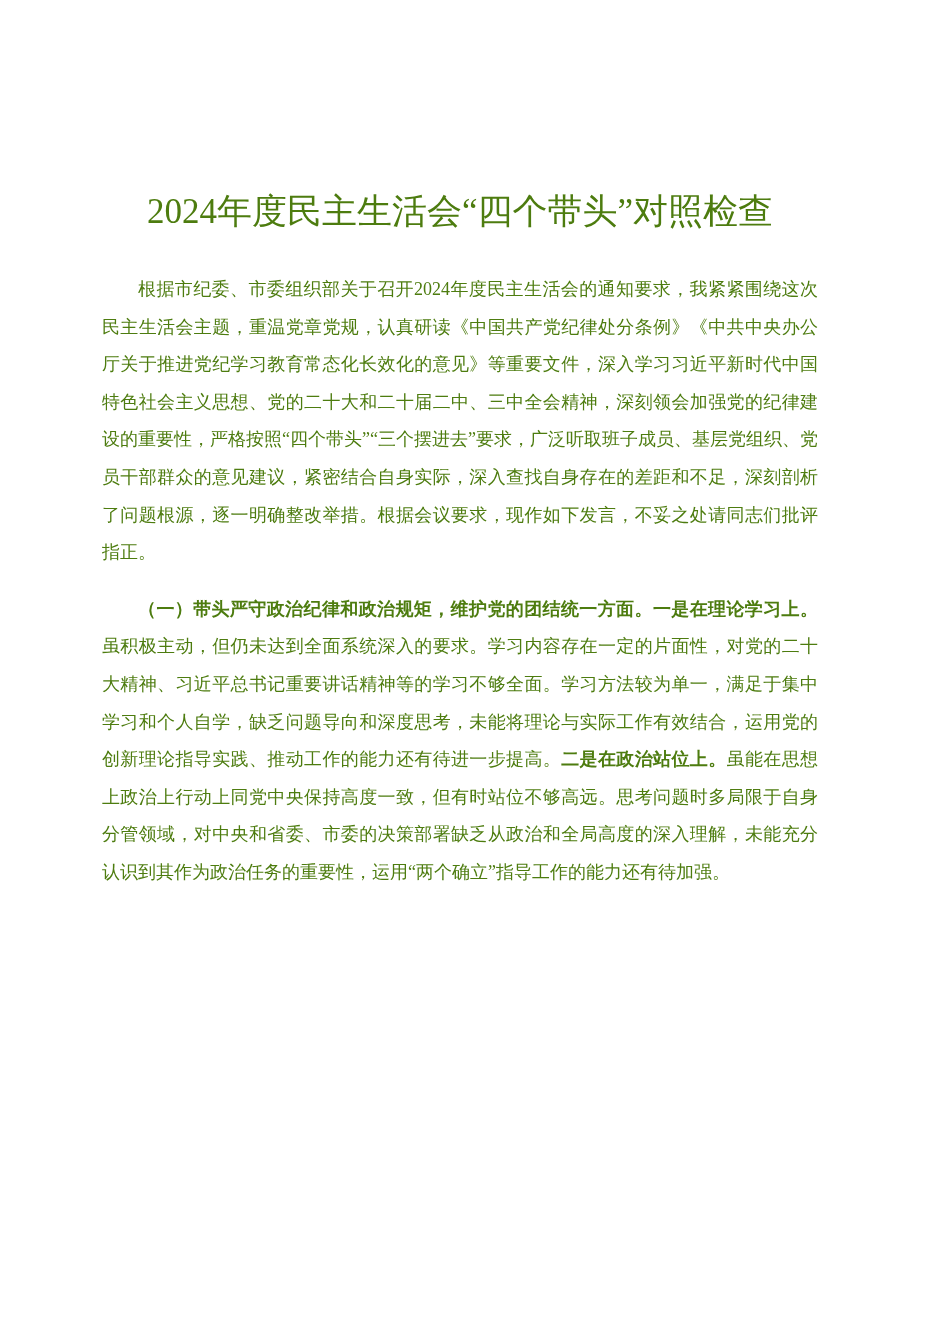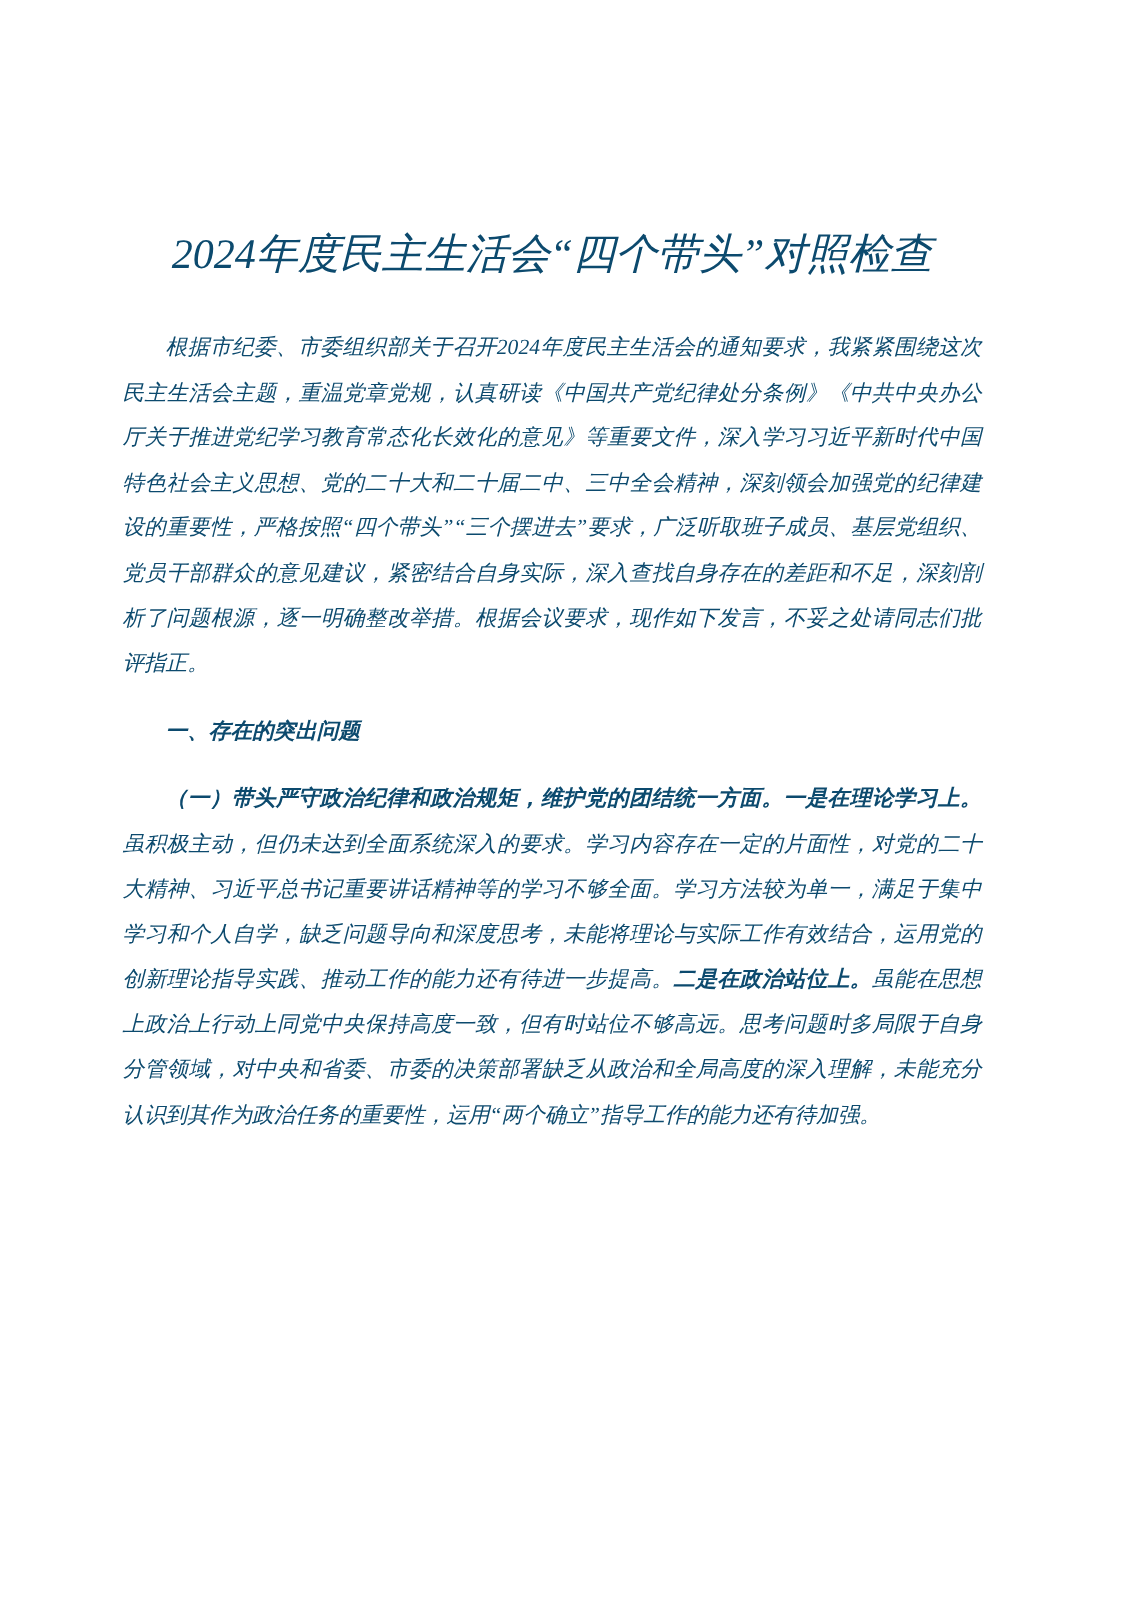--- a/index.html
+++ b/index.html
@@ -5,24 +5,23 @@
   html, body {
     margin: 0;
     padding: 0;
     background: #ffffff;
   }
   .page {
     position: relative;
     width: 950px;
     height: 1344px;
     background: #ffffff;
-    color: #0c4a6e;
+    color: #4d7c0f;
     font-family: "Liberation Serif", "DejaVu Serif", serif;
     overflow: hidden;
-    font-style: italic;
   }
   .doc {
     position: absolute;
     left: 102px;
     top: 183px;
     width: 716px;
   }
   .doc-title {
     font-size: 35px;
     line-height: 58px;
@@ -54,17 +53,16 @@
 </head>
 <body>
 
 <div class="page">
   <div class="doc">
     <div class="doc-title">
       <div>2024年度民主生活会“四个带头”对照检查</div>
     </div>
     <div class="doc-body">
         <p class="para"><span class="seg">根据市纪委、市委组织部关于召开2024年度民主生活会的通知要求，我紧紧围绕这次民主生活会主题，重温党章党规，认真研读《中国共产党纪律处分条例》《中共中央办公厅关于推进党纪学习教育常态化长效化的意见》等重要文件，深入学习习近平新时代中国特色社会主义思想、党的二十大和二十届二中、三中全会精神，深刻领会加强党的纪律建设的重要性，严格按照“四个带头”“三个摆进去”要求，广泛听取班子成员、基层党组织、党员干部群众的意见建议，紧密结合自身实际，深入查找自身存在的差距和不足，深刻剖析了问题根源，逐一明确整改举措。根据会议要求，现作如下发言，不妥之处请同志们批评指正。</span></p>
-        <p class="para heading"><span class="seg bold">一、存在的突出问题</span></p>
         <p class="para"><span class="seg bold">（一）带头严守政治纪律和政治规矩，维护党的团结统一方面。一是在理论学习上。</span><span class="seg">虽积极主动，但仍未达到全面系统深入的要求。学习内容存在一定的片面性，对党的二十大精神、习近平总书记重要讲话精神等的学习不够全面。学习方法较为单一，满足于集中学习和个人自学，缺乏问题导向和深度思考，未能将理论与实际工作有效结合，运用党的创新理论指导实践、推动工作的能力还有待进一步提高。</span><span class="seg bold">二是在政治站位上。</span><span class="seg">虽能在思想上政治上行动上同党中央保持高度一致，但有时站位不够高远。思考问题时多局限于自身分管领域，对中央和省委、市委的决策部署缺乏从政治和全局高度的深入理解，未能充分认识到其作为政治任务的重要性，运用“两个确立”指导工作的能力还有待加强。</span></p>
       </div>
   </div>
 </div>
 
 </body></html>

